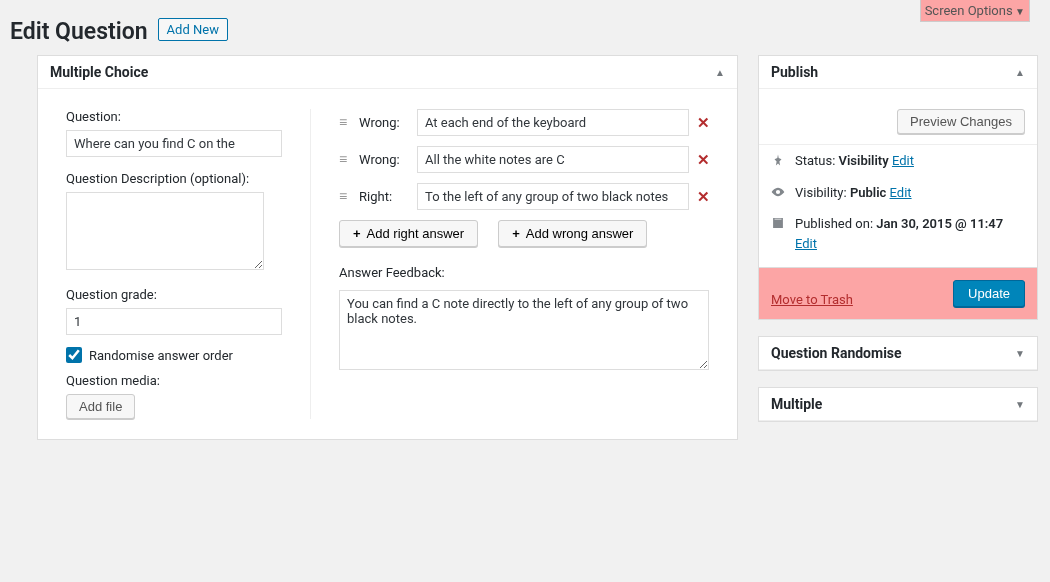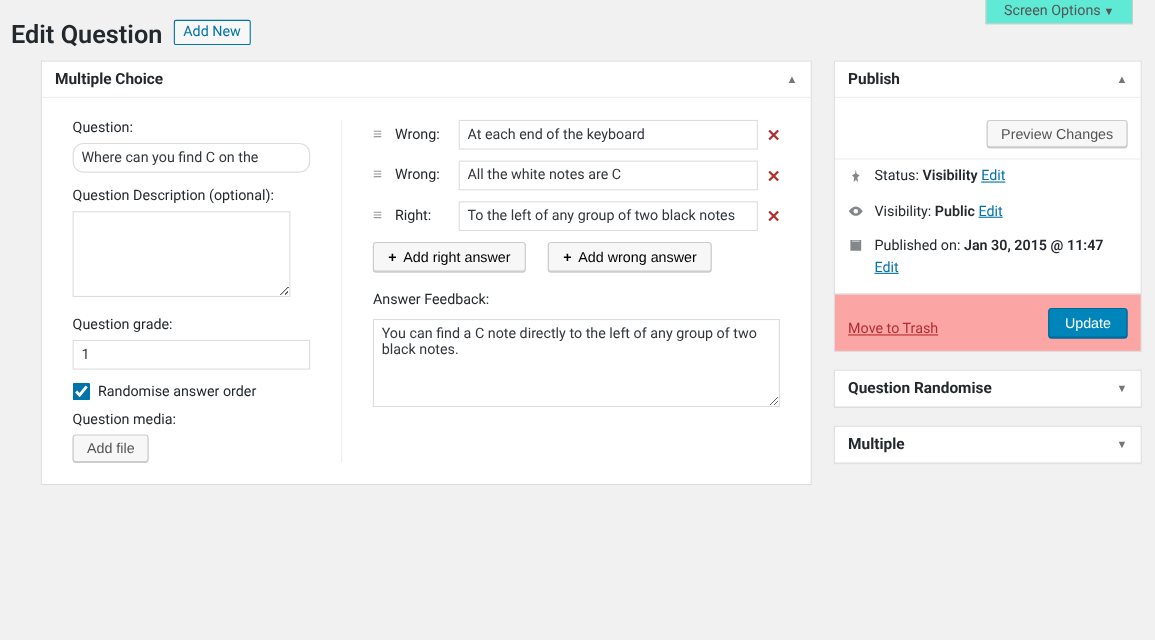--- a/index.html
+++ b/index.html
@@ -1,18 +1,18 @@
 <!DOCTYPE html>
 <html><head>
   <meta charset="utf-8">
   <style>
     * { box-sizing: border-box; margin: 0; padding: 0; }
     body { font-family: -apple-system, BlinkMacSystemFont, "Segoe UI", Roboto, sans-serif; background: #f1f1f1; color: #23282d; font-size: 13px; width: 1050px; height: 582px; overflow: hidden; position: relative; }
     
-    .screen-options { position: absolute; top: 0; right: 20px; background: #5eead4; border: 1px solid #ccc; border-top: none; padding: 3px 16px; font-size: 13px; color: #555; cursor: pointer; }
+    .screen-options { position: absolute; top: 0; right: 20px; background: #fca5a5; border: 1px solid #ccc; border-top: none; padding: 3px 4px; font-size: 13px; color: #555; cursor: pointer; }
     .screen-options::after { content: " ▼"; font-size: 10px; }
     
     .page-title-row { display: flex; align-items: flex-start; gap: 10px; padding: 18px 12px 10px 10px; }
     h1.page-title { font-size: 23px; font-weight: 600; color: #23282d; }
     .add-new { display: inline-block; padding: 3px 8px; border: 1px solid #0073aa; color: #0073aa; background: #f7f7f7; font-size: 13px; cursor: pointer; border-radius: 2px; }
     
     .columns { display: flex; gap: 20px; padding: 0 12px; margin-left: 25px; }
     .col-main { flex: 1; min-width: 0; }
     .col-side { width: 280px; }
     
@@ -21,21 +21,21 @@
     .postbox-header h2 { font-size: 14px; font-weight: 700; }
     .toggle-arrow { font-size: 10px; color: #72777c; }
     
     .postbox-body { padding: 20px 28px; }
     .mc-body { display: flex; gap: 0; }
     .mc-left { width: 245px; padding-right: 28px; border-right: 1px solid #eee; }
     .mc-right { flex: 1; padding-left: 28px; }
     
     label.field-label { display: block; font-size: 13px; margin-bottom: 6px; color: #23282d; }
     input[type="text"], textarea { width: 100%; border: 1px solid #ddd; padding: 5px 7px; font-size: 13px; background: #fff; font-family: inherit; color: #32373c; }
-    .question-input { width: 198px; margin-bottom: 14px; border-radius: 10px; }
+    .question-input { width: 198px; margin-bottom: 14px; }
     .desc-textarea { width: 198px; height: 78px; resize: both; margin-bottom: 14px; }
     .grade-input { width: 80px; margin-bottom: 12px; }
     
     .checkbox-row { display: flex; align-items: center; gap: 7px; margin-bottom: 10px; }
     .checkbox-row input[type=checkbox] { width: 16px; height: 16px; accent-color: #0073aa; }
     
     .btn { display: inline-flex; align-items: center; gap: 5px; background: #f7f7f7; border: 1px solid #ccc; padding: 4px 12px; font-size: 13px; color: #555; cursor: pointer; border-radius: 3px; box-shadow: 0 1px 0 #ccc; }
     
     .answer-row { display: flex; align-items: center; gap: 8px; margin-bottom: 10px; }
     .drag-handle { color: #999; cursor: move; font-size: 14px; width: 12px; display: flex; flex-direction: column; line-height: 3px; }

